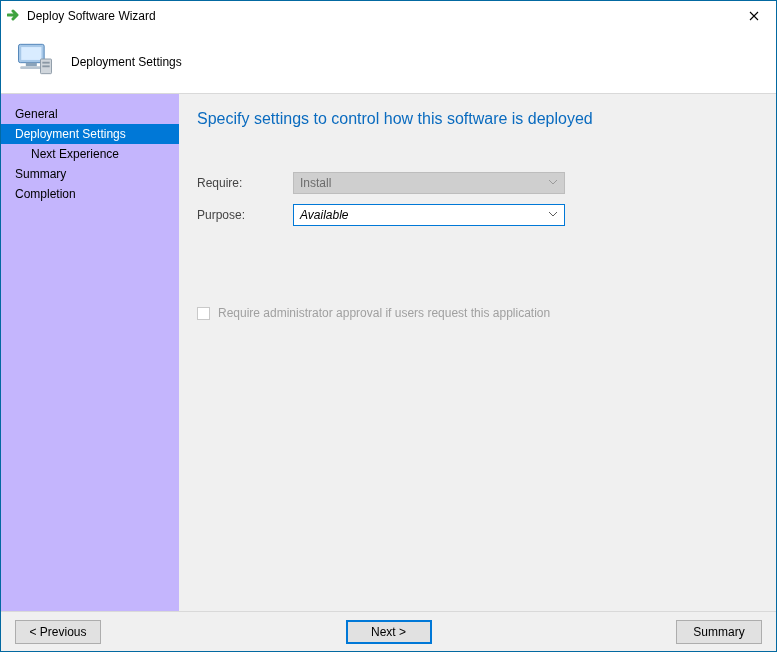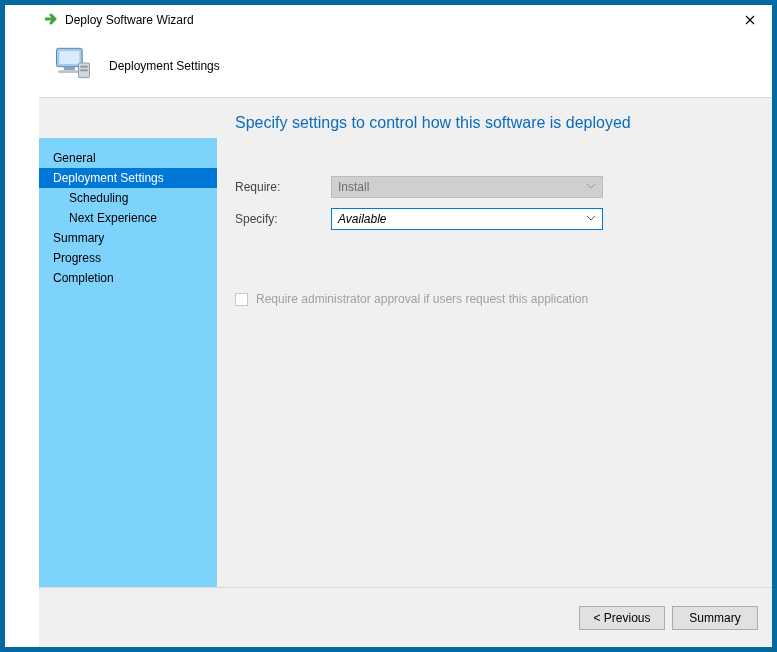--- a/index.html
+++ b/index.html
@@ -1,41 +1,41 @@
 <!DOCTYPE html>
 <html><head>
 <meta charset="utf-8">
 <style>
   * { box-sizing: border-box; }
   html, body { margin:0; padding:0; font-family:"Segoe UI", Tahoma, sans-serif; font-size:12px; color:#333; }
-  .window { width:777px; height:652px; border:5px solid #0369a1; background:#fff; display:flex; flex-direction:column;padding-left:34px; }
+  .window { width:777px; height:652px; border:1px solid #0369a1; background:#fff; display:flex; flex-direction:column; }
   .titlebar { height:30px; display:flex; align-items:center; padding:0 0 0 6px; background:#fff; }
   .title-text { flex:1; padding-left:4px; font-size:12px; color:#000; }
   .close-btn { width:44px; height:30px; display:flex; align-items:center; justify-content:center; }
   .close-btn svg { width:10px; height:10px; }
   .header { height:62px; display:flex; align-items:center; padding:2px 12px 6px 12px; background:#fff; }
   .header .page-title { font-size:12px; color:#000; margin-left:14px; margin-top:4px;}
   .divider { height:1px; background:#d9d9d9; }
   .body { flex:1; display:flex; background:#f0f0f0; min-height:0; }
-  .sidebar { width:178px; background:#7dd3fc; padding-top:10px;margin-top:40px; }
+  .sidebar { width:178px; background:#c4b5fd; padding-top:10px; }
   .nav-item { padding:3px 10px 3px 14px; cursor:default; color:#000; }
   .nav-sub { padding-left:30px; }
   .nav-item.selected { background:#0078d7; color:#fff; }
   .content { flex:1; padding:16px 30px 16px 18px; display:flex; flex-direction:column; }
   .heading { color:#0a6bbf; font-size:16px; margin:0 0 44px 0; }
   .form-row { display:flex; align-items:center; margin-bottom:10px; }
   .form-label { width:96px; color:#444; }
   .dropdown { width:272px; height:22px; border:1px solid #adadad; background:#fff; display:flex; align-items:center; padding:0 4px 0 6px; color:#000; position:relative; }
   .dropdown.disabled { background:#cfcfcf; color:#6d6d6d; border-color:#bdbdbd; }
   .dropdown .dd-text { flex:1; font-size:12px; }
   .dropdown .chev { width:14px; display:flex; align-items:center; justify-content:center; }
   .dropdown.active { border-color:#0078d7;font-style:italic; }
-  .check-row { display:flex; align-items:center; margin-top:52px; color:#a0a0a0; }
+  .check-row { display:flex; align-items:center; margin-top:70px; color:#a0a0a0; }
   .checkbox { width:13px; height:13px; border:1px solid #c9c9c9; background:#fff; margin-right:8px; }
-  .footer { height:60px; border-top:1px solid #d9d9d9; background:#f0f0f0; display:flex; align-items:center; justify-content:flex-end; padding:0 14px; gap:7px; }
+  .footer { height:40px; border-top:1px solid #d9d9d9; background:#f0f0f0; display:flex; align-items:center; justify-content:space-between; padding:0 14px; gap:7px; }
   .btn { min-width:86px; height:24px; background:#e1e1e1; border:1px solid #adadad; padding:0 10px; display:inline-flex; align-items:center; justify-content:center; font-size:12px; color:#000; cursor:default;}
   .btn.primary { border:2px solid #0078d7; background:#e1e1e1; }
 </style>
 </head>
 <body>
 
 <div class="window">
 
   <div class="titlebar">
     <span>
@@ -66,59 +66,58 @@
     <span class="page-title">Deployment Settings</span>
   </div>
 
   <div class="divider"></div>
 
   <div class="body">
 
     <div class="sidebar" id="sidebar">
         <div class="nav-item">General</div>
         <div class="nav-item selected">Deployment Settings</div>
-        <div class="nav-item nav-sub">Scheduling</div>
         <div class="nav-item nav-sub">Next Experience</div>
         <div class="nav-item">Summary</div>
-        <div class="nav-item">Progress</div>
         <div class="nav-item">Completion</div>
       </div>
 
     <div class="content">
       <div class="heading">Specify settings to control how this software is deployed</div>
 
       <div class="form-row">
         <div class="form-label">Require:</div>
         <div class="dropdown disabled">
           <span class="dd-text">Install</span>
           <span class="chev">
             <svg width="8" height="6" viewBox="0 0 8 6">
                 <path d="M0 0 L4 4 L8 0" fill="none" stroke="#9a9a9a" stroke-width="1"></path>
               </svg>
           </span>
         </div>
       </div>
 
       <div class="form-row">
-        <div class="form-label">Specify:</div>
+        <div class="form-label">Purpose:</div>
         <div class="dropdown active">
           <span class="dd-text">Available</span>
           <span class="chev">
             <svg width="8" height="6" viewBox="0 0 8 6">
                 <path d="M0 0 L4 4 L8 0" fill="none" stroke="#5c5c5c" stroke-width="1"></path>
               </svg>
           </span>
         </div>
       </div>
 
       <div class="check-row">
         <div class="checkbox"></div>
         <span>Require administrator approval if users request this application</span>
       </div>
     </div>
   </div>
 
   <div class="footer">
     <div class="btn">&lt; Previous</div>
+    <div class="btn primary">Next &gt;</div>
     <div class="btn">Summary</div>
   </div>
 
 </div>
 
 </body></html>

